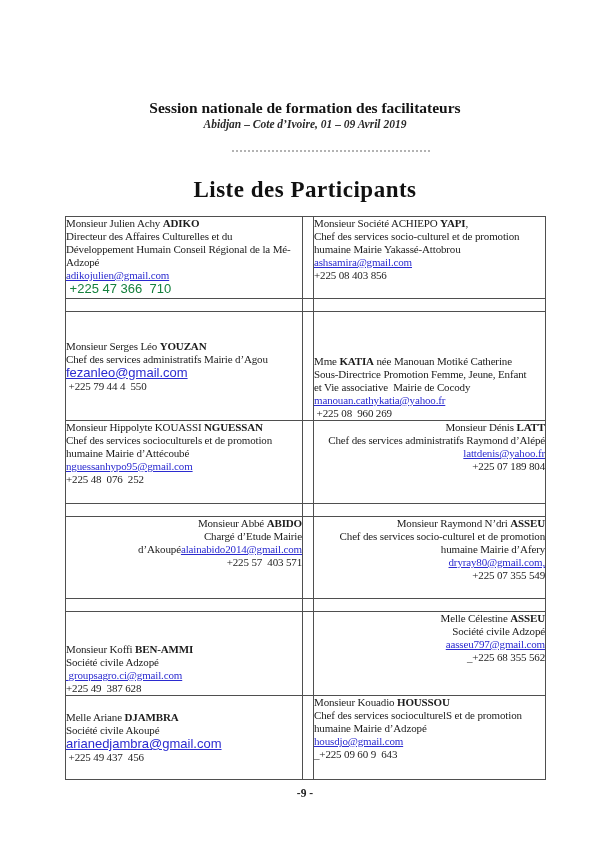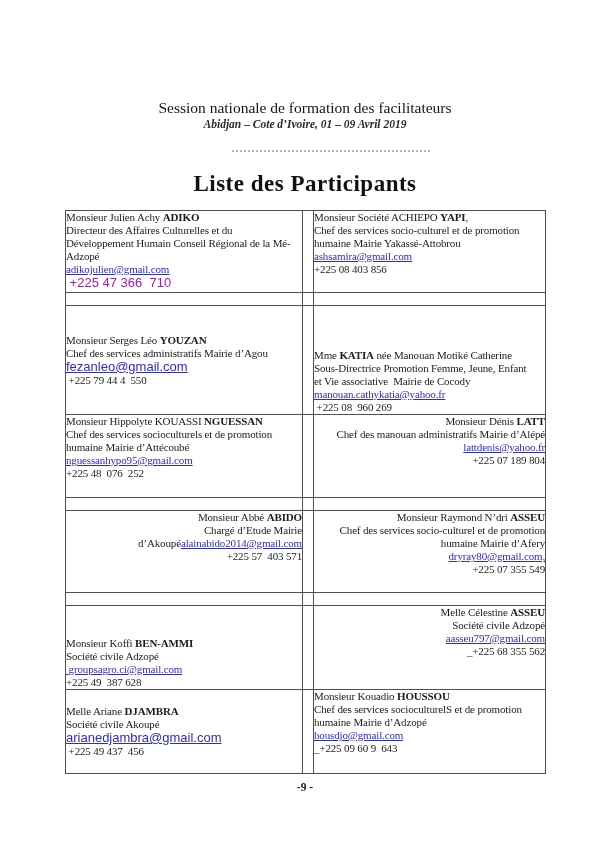--- a/index.html
+++ b/index.html
@@ -8,42 +8,42 @@
     width:600px;height:849px;
     background:#ffffff;
     font-family:"Liberation Serif","DejaVu Serif",serif;
     color:#1c1c1c;
     overflow:hidden;
   }
   .content{position:absolute;left:65px;top:0;width:480px;}
   .doc-title{
     margin-top:98px;
     text-align:center;
-    font-weight:normal;
+    font-weight:bold;
     font-size:15.5px;
     line-height:19px;
     color:#141414;
   }
   .doc-subtitle{
     margin-top:1px;
     text-align:center;
     font-style:italic;
     font-weight:bold;
     font-size:11.5px;
     color:#2a2a2a;
   }
   .dotted-sep{
     margin-top:20px;
     margin-left:167px;
     width:198px;
     border-top:2px dotted #b3b3b3;
     height:0;
   }
   .page-heading{
-    margin:19px 0 0 0;
+    margin:25px 0 0 0;
     text-align:center;
     font-size:23px;
     line-height:26px;
     font-weight:bold;
     letter-spacing:0.5px;
     color:#111;
   }
   table.ptable{
     margin-top:13px;
     border-collapse:collapse;
@@ -81,21 +81,21 @@
     color:#2b2bd0;
     text-decoration:underline;
     cursor:pointer;
   }
   .eprefix{color:#1c1c1c;}
   .phone{white-space:pre;}
   .sans-phone{
     font-family:"Liberation Sans","DejaVu Sans",sans-serif;
     font-size:13px;
     letter-spacing:0;
-    color:#a21caf;
+    color:#15803d;
   }
   .sans-email{
     font-family:"Liberation Sans","DejaVu Sans",sans-serif;
     font-size:13px;
     letter-spacing:0;
   }
   .page-footer{
     text-align:center;
     margin-top:7px;
     font-weight:bold;
@@ -173,21 +173,21 @@
         <td class="cell">
           <div class="nline"><span>Monsieur Hippolyte KOUASSI </span><b>NGUESSAN</b></div>
           <div class="role">Chef des services socioculturels et de promotion
 humaine Mairie d’Attécoubé</div>
           <div class="eline"><a class="email">nguessanhypo95@gmail.com</a></div>
           <div class="phone">+225 48  076  252</div>
         </td>
         <td></td>
         <td class="cell pt8">
           <div class="nline"><span>Monsieur Dénis </span><b>LATT</b></div>
-          <div class="role">Chef des manouan administratifs Mairie d’Alépé</div>
+          <div class="role">Chef des services administratifs Raymond d’Alépé</div>
           <div class="eline"><a class="email">lattdenis@yahoo.fr</a></div>
           <div class="phone">+225 07 189 804</div>
         </td>
       </tr>
 
       <tr class="spacer-row">
         <td></td>
             <td></td>
             <td></td>
       </tr>

